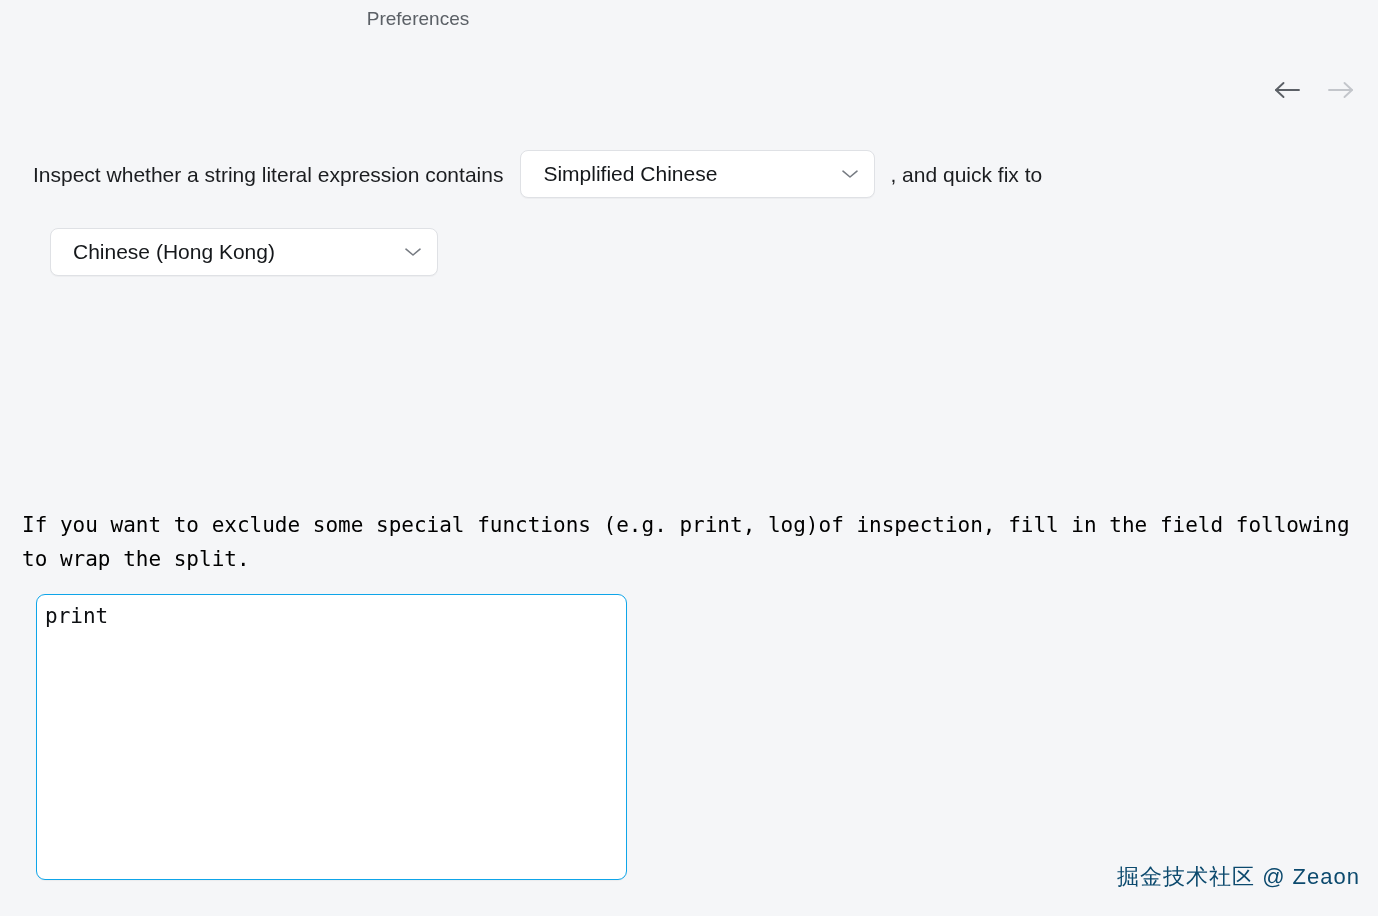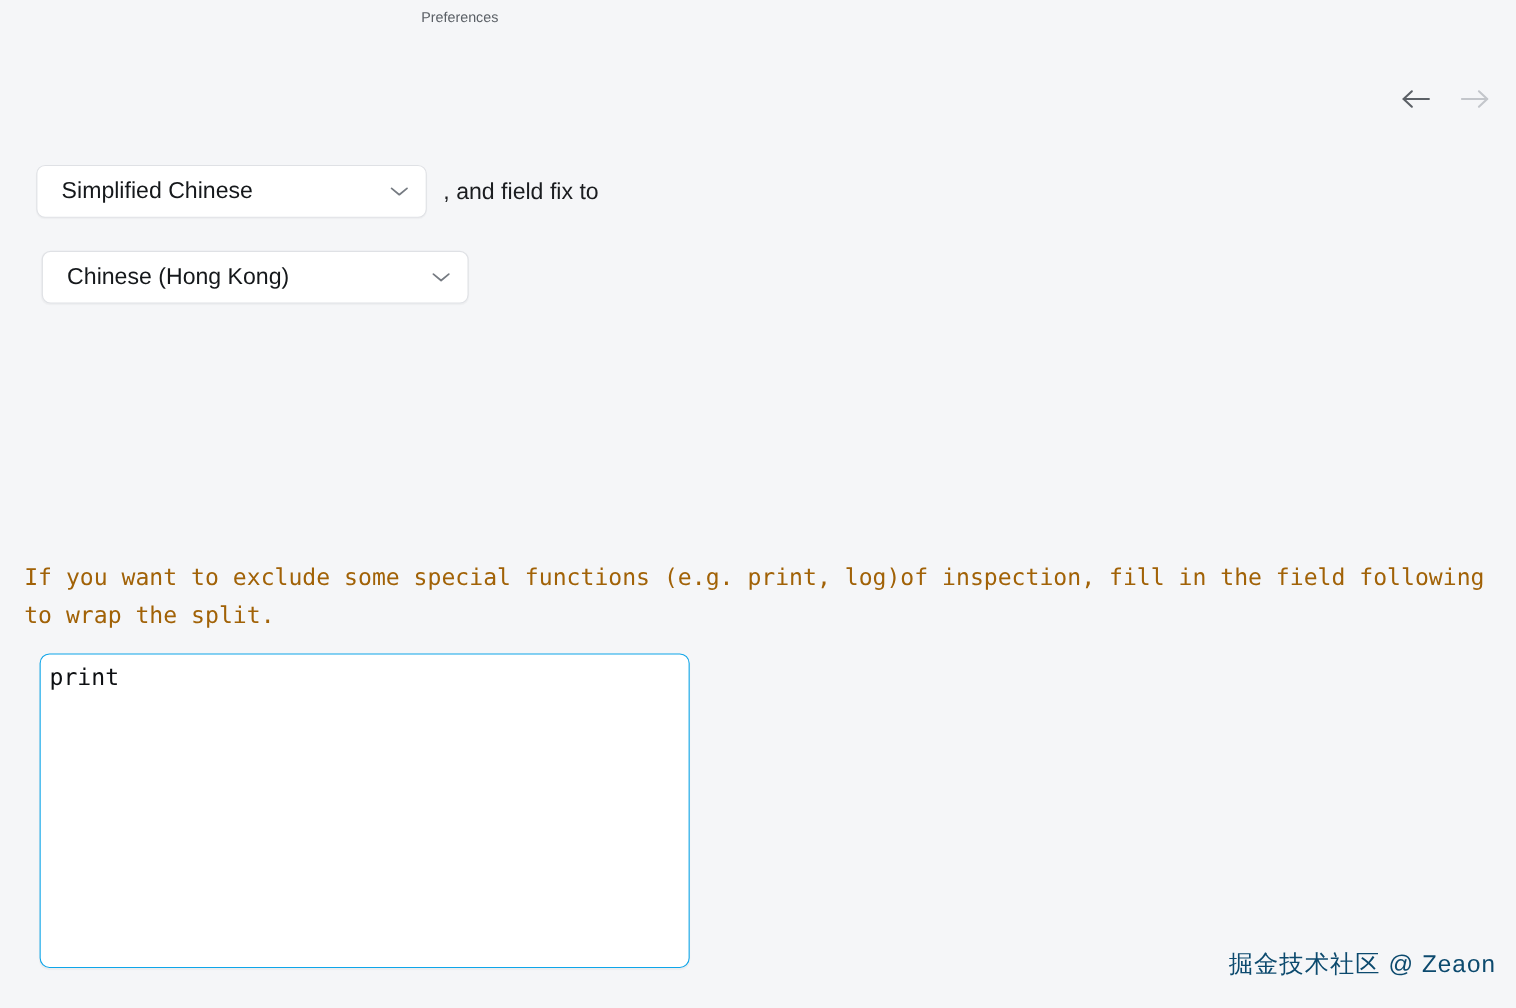--- a/index.html
+++ b/index.html
@@ -16,21 +16,21 @@
     -webkit-font-smoothing: antialiased;
   }
 
   
   .window-title {
     position: absolute;
     top: 8px;
     left: 0;
     width: 836px;
     text-align: center;
-    font-size: 13px;
+    font-size: 19px;
     color: #5b6066;
     font-family: "Liberation Sans", sans-serif;
   }
 
   
   .header {
     position: absolute;
     top: 68px;
     left: 0;
     width: 1378px;
@@ -146,33 +146,33 @@
   }
   #select-language {
     width: 355px;
   }
   #select-locale {
     width: 388px;
     margin-left: 5px;
     margin-top: 30px;
   }
   .select-row-2 {
-    padding-left: 33px;
+    padding-left: 45px;
   }
 
   
   .mono-block {
     position: absolute;
     top: 508px;
     left: 22px;
     width: 1340px;
     font-family: "DejaVu Sans Mono", "Liberation Mono", monospace;
     font-size: 21px;
     line-height: 34px;
-    color: #a16207;
+    color: #000000;
     white-space: pre-wrap;
     letter-spacing: 0px;
   }
 
   
   .exclude-textarea {
     position: absolute;
     top: 594px;
     left: 36px;
     width: 591px;
@@ -225,31 +225,32 @@
         <path d="M2 10 H25" stroke="#c3c6cb" stroke-width="1.9" stroke-linecap="round"></path>
         <path d="M17.5 3 L25 10 L17.5 17" stroke="#c3c6cb" stroke-width="1.9" stroke-linecap="round" stroke-linejoin="round" fill="none"></path>
       </svg>
     </span>
   </div>
 </div>
 
 <div class="settings-area">
 
   <div class="setting-line">
+    <span class="setting-text lead">Inspect whether a string literal expression contains</span>
 
     <div class="select" id="select-language">
       <span class="select-value">Simplified Chinese</span>
       <span class="select-chevron">
         <svg width="20" height="12" viewBox="0 0 20 12" fill="none">
           <path d="M3 3.2 L10 9 L17 3.2" stroke="#767b82" stroke-width="1.6" stroke-linecap="round" stroke-linejoin="round" fill="none"></path>
         </svg>
       </span>
     </div>
 
-    <span class="setting-text trail">, and field fix to</span>
+    <span class="setting-text trail">, and quick fix to</span>
   </div>
 
   <div class="select-row-2">
     <div class="select" id="select-locale">
       <span class="select-value">Chinese (Hong Kong)</span>
       <span class="select-chevron">
         <svg width="20" height="12" viewBox="0 0 20 12" fill="none">
           <path d="M3 3.2 L10 9 L17 3.2" stroke="#767b82" stroke-width="1.6" stroke-linecap="round" stroke-linejoin="round" fill="none"></path>
         </svg>
       </span>

